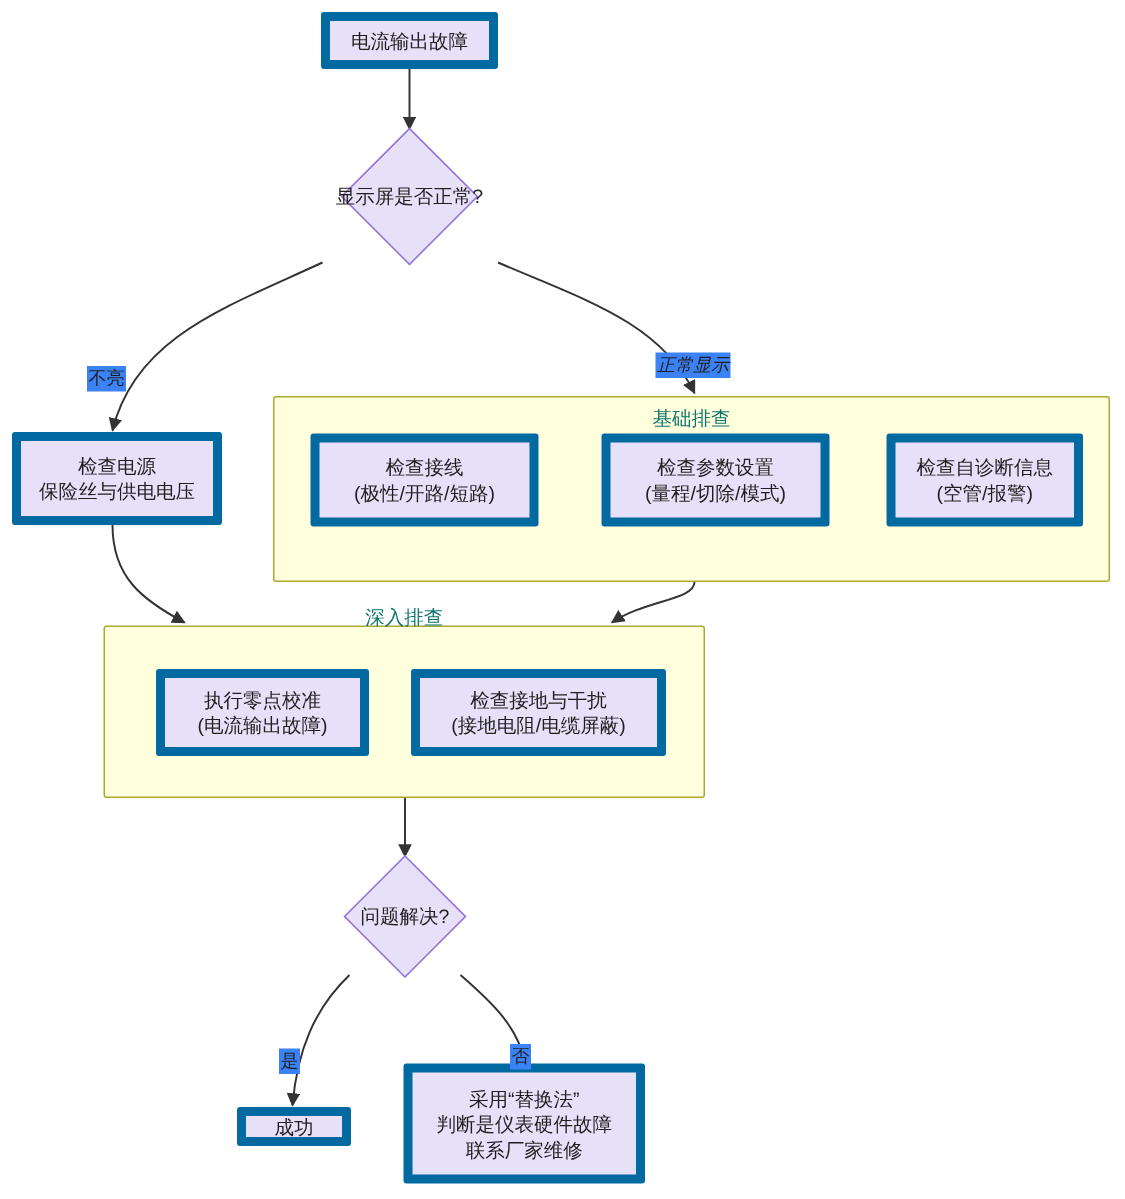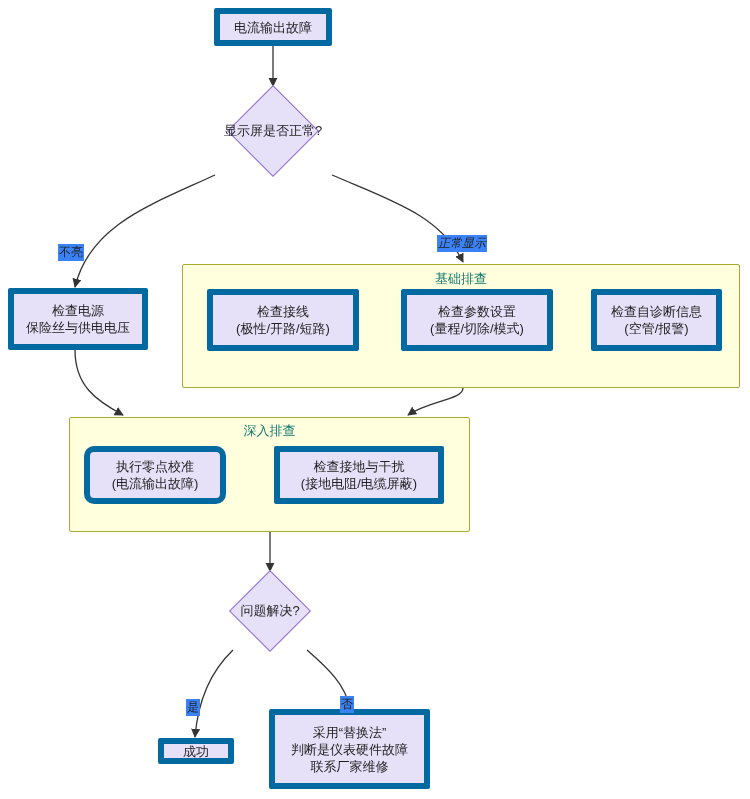--- a/index.html
+++ b/index.html
@@ -159,23 +159,23 @@
     <span class="ln">(量程/切除/模式)</span>
   </div>
 
   <div class="node" style="left:591px; top:289px; width:131px; height:62px;">
     <span class="ln">检查自诊断信息</span>
     <span class="ln">(空管/报警)</span>
   </div>
 
   <div class="subgraph" style="left:69px; top:417px; width:401px; height:115px;">
   </div>
-  <div class="subgraph-title" style="left:69px; top:422px; width:401px;">深入排查</div>
-
-  <div class="node" style="left:84px; top:446px; width:142px; height:58px;border-radius:10px;">
+  <div class="subgraph-title" style="left:69px; top:403px; width:401px;">深入排查</div>
+
+  <div class="node" style="left:104px; top:446px; width:142px; height:58px;">
     <span class="ln">执行零点校准</span>
     <span class="ln">(电流输出故障)</span>
   </div>
 
   <div class="node" style="left:274px; top:446px; width:170px; height:58px;">
     <span class="ln">检查接地与干扰</span>
     <span class="ln">(接地电阻/电缆屏蔽)</span>
   </div>
 
   <div class="diamond" style="left:211px; top:571px; width:118px; height:80px;">

